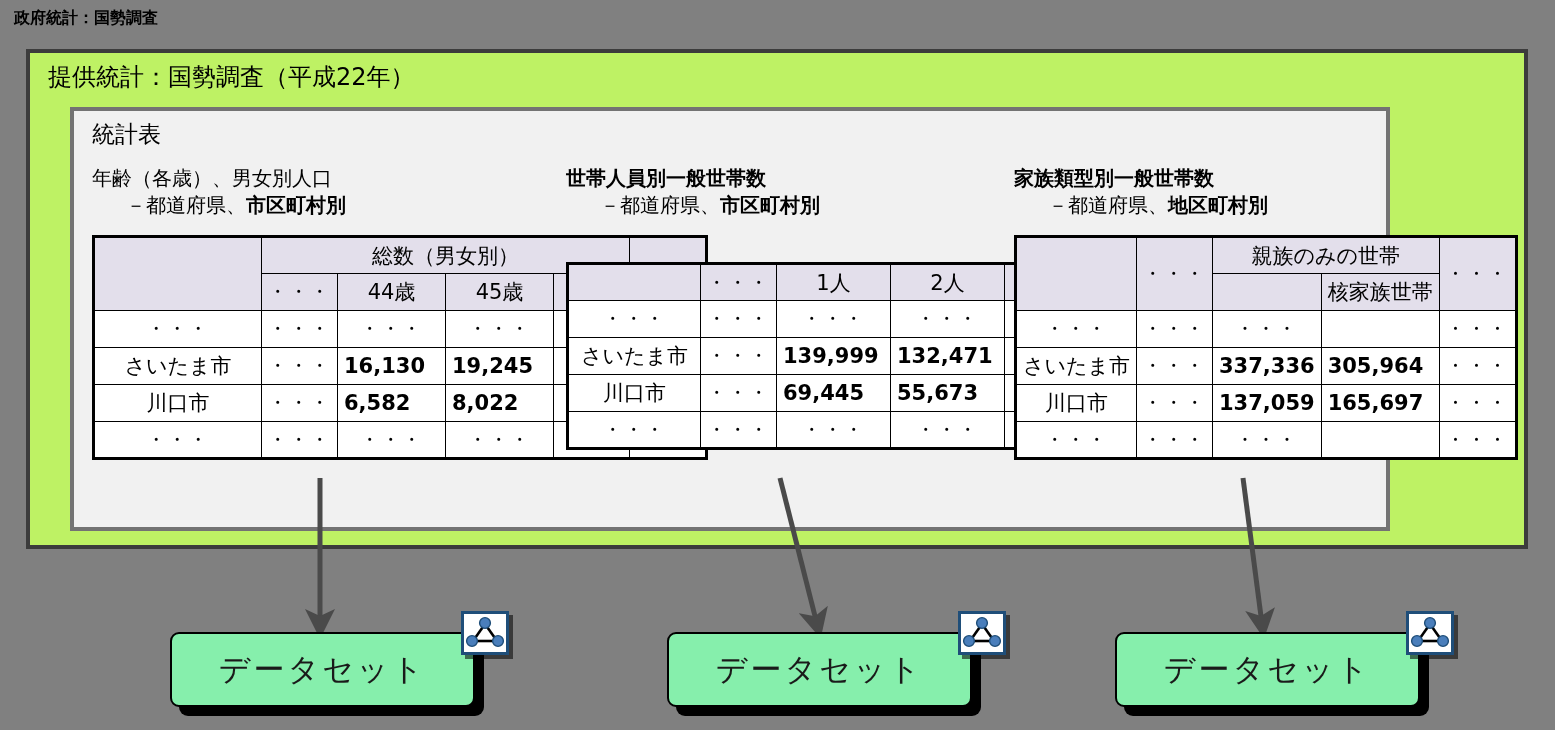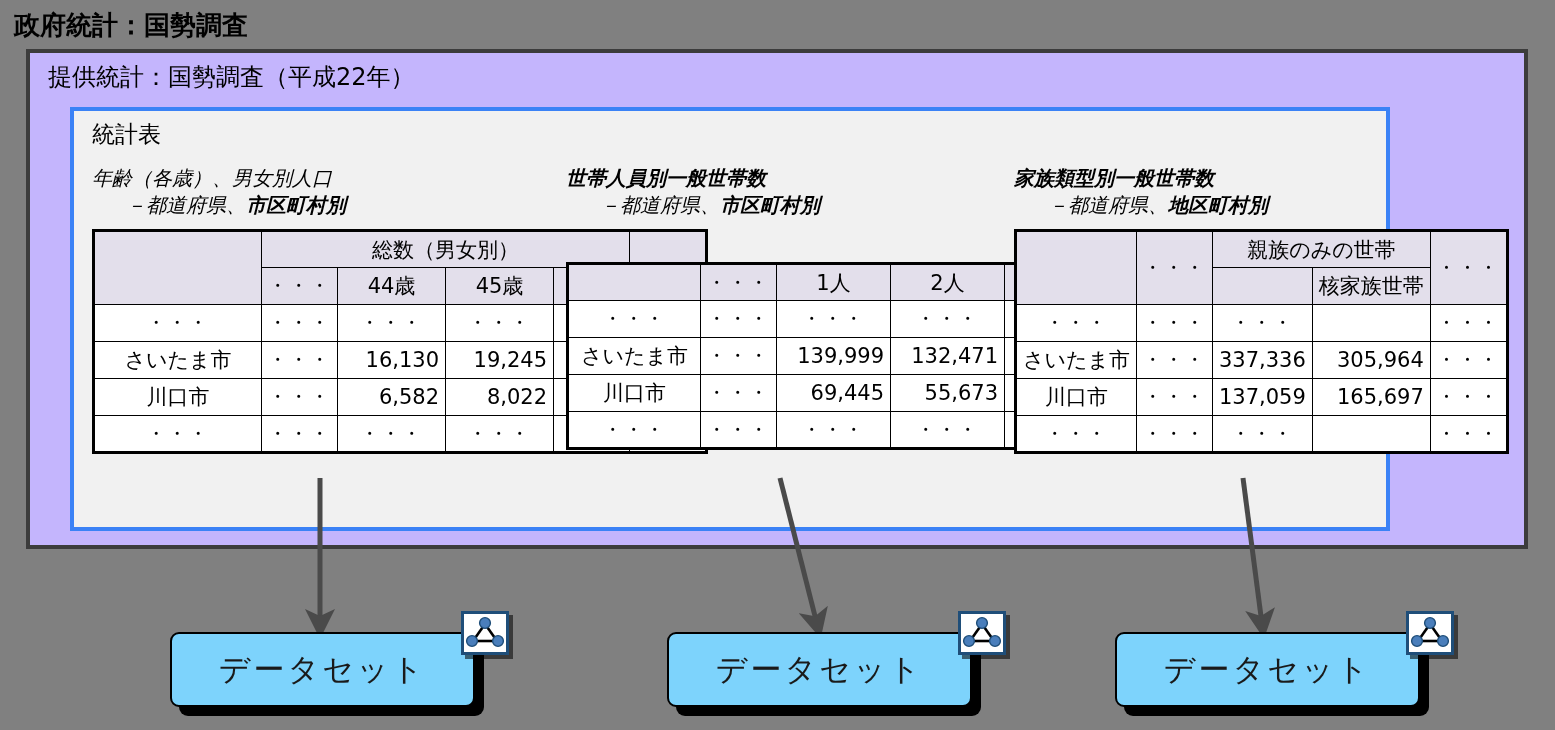--- a/index.html
+++ b/index.html
@@ -13,78 +13,77 @@
     font-family: "DejaVu Sans", "Liberation Sans", sans-serif;
     overflow: hidden;
     position: relative;
   }
 
   
   #page-title {
     position: absolute;
     left: 14px;
     top: 8px;
-    font-size: 26px;
+    font-size: 16px;
     font-weight: bold;
     color: #000;
     letter-spacing: 0px;
     white-space: nowrap;
   }
 
   
   #outer-panel {
     position: absolute;
     left: 26px;
     top: 49px;
     width: 1502px;
     height: 500px;
-    background: #c4b5fd;
+    background: #bef264;
     border: 4px solid #3c3c3c;
     box-sizing: border-box;
   }
   #outer-panel-title {
     position: absolute;
     left: 18px;
     top: 8px;
     font-size: 24px;
     color: #000;
     white-space: nowrap;
   }
 
   
   #inner-panel {
     position: absolute;
     left: 40px;
     top: 54px;
     width: 1320px;
     height: 424px;
     background: #f1f1f1;
-    border: 4px solid #3b82f6;
+    border: 4px solid #737373;
     box-sizing: border-box;
   }
   #inner-panel-title {
     position: absolute;
     left: 18px;
     top: 8px;
     font-size: 23px;
     color: #000;
     white-space: nowrap;
   }
 
   
   .table-block {
     position: absolute;
   }
   .tbl-caption {
     font-size: 20px;
     color: #000;
     line-height: 1.35;
     white-space: nowrap;
-    margin-bottom: 10px;
-    font-style: italic;
+    margin-bottom: 16px;
   }
   .tbl-caption .line2 {
     display: block;
     padding-left: 34px;
   }
   .cap-bold { font-weight: bold; }
 
   table.stat {
     border-collapse: collapse;
     background: #ffffff;
@@ -97,21 +96,21 @@
     font-size: 21px;
     color: #000;
     text-align: center;
     padding: 0 6px;
     white-space: nowrap;
     box-sizing: border-box;
   }
   table.stat td.hdr {
     background: #e3dfeb;
   }
-  table.stat td.num { text-align: right; }
+  table.stat td.num { text-align: left; font-weight: bold; }
   table.stat td.lbl { text-align: center; }
   table.stat td.dots {
     font-size: 19px;
     letter-spacing: 2px;
   }
 
   
   #table1 .c1 { width: 168px; }
   #table1 .c2 { width: 62px; }
   #table1 .c3 { width: 108px; }
@@ -142,21 +141,21 @@
     width: 1555px;
     height: 730px;
     pointer-events: none;
   }
 
   
   .dataset-box {
     position: absolute;
     width: 305px;
     height: 75px;
-    background: #7dd3fc;
+    background: #86efac;
     border: 2px solid #000;
     border-radius: 9px;
     box-shadow: 9px 9px 0 0 #000;
     box-sizing: border-box;
   }
   .dataset-label {
     position: absolute;
     left: 0; right: 0;
     top: 50%;
     transform: translateY(-50%);

